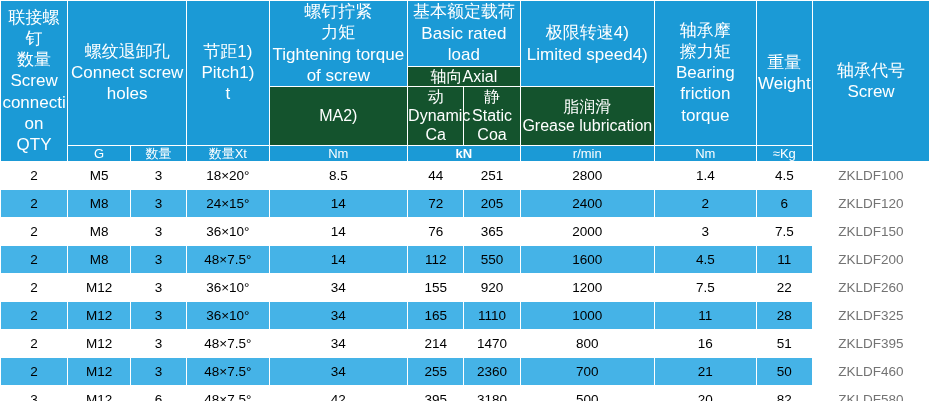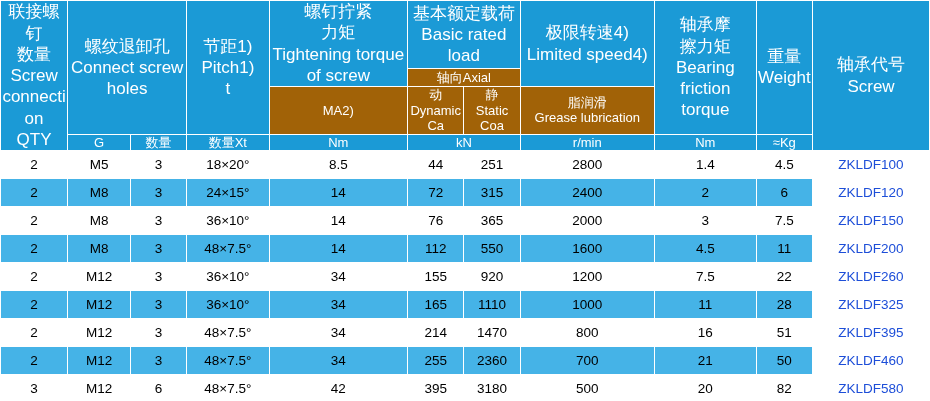--- a/index.html
+++ b/index.html
@@ -27,32 +27,32 @@
   
   .hd {
     background: #1b9ad6;
     color: #ffffff;
     font-size: 17px;
     line-height: 1.25;
     font-weight: normal;
     padding: 2px 2px;
   }
   .hd-sub {
-    background: #a16207;
+    background: #14532d;
     color: #ffffff;
-    font-size: 13px;
+    font-size: 16px;
     line-height: 1.2;
     font-weight: normal;
     padding: 2px 2px;
   }
   .hd-unit {
     background: #1b9ad6;
     color: #ffffff;
     font-size: 13px;
-    font-weight: normal;
+    font-weight: bold;
     line-height: 1.2;
     padding: 3px 2px;
   }
   .hd-unit.normal {
     font-weight: normal;
   }
   
   .row-light td {
     background: #ffffff;
     color: #000000;
@@ -61,21 +61,21 @@
     background: #45b3e7;
     color: #000000;
   }
   .row-light td, .row-dark td {
     font-size: 13.5px;
     height: 27px;
     line-height: 27px;
   }
   td.type-cell {
     background: #ffffff !important;
-    color: #1d4ed8;
+    color: #737373;
     font-size: 13.5px;
   }
   .two-line {
     display: block;
   }
 </style>
 </head>
 <body>
 
 <table class="spec">
@@ -206,21 +206,21 @@
         <td>4.5</td>
         <td class="type-cell">ZKLDF100</td>
       </tr>
       <tr class="row-dark">
         <td>2</td>
         <td>M8</td>
         <td>3</td>
         <td>24×15°</td>
         <td>14</td>
         <td>72</td>
-        <td>315</td>
+        <td>205</td>
         <td>2400</td>
         <td>2</td>
         <td>6</td>
         <td class="type-cell">ZKLDF120</td>
       </tr>
       <tr class="row-light">
         <td>2</td>
         <td>M8</td>
         <td>3</td>
         <td>36×10°</td>

